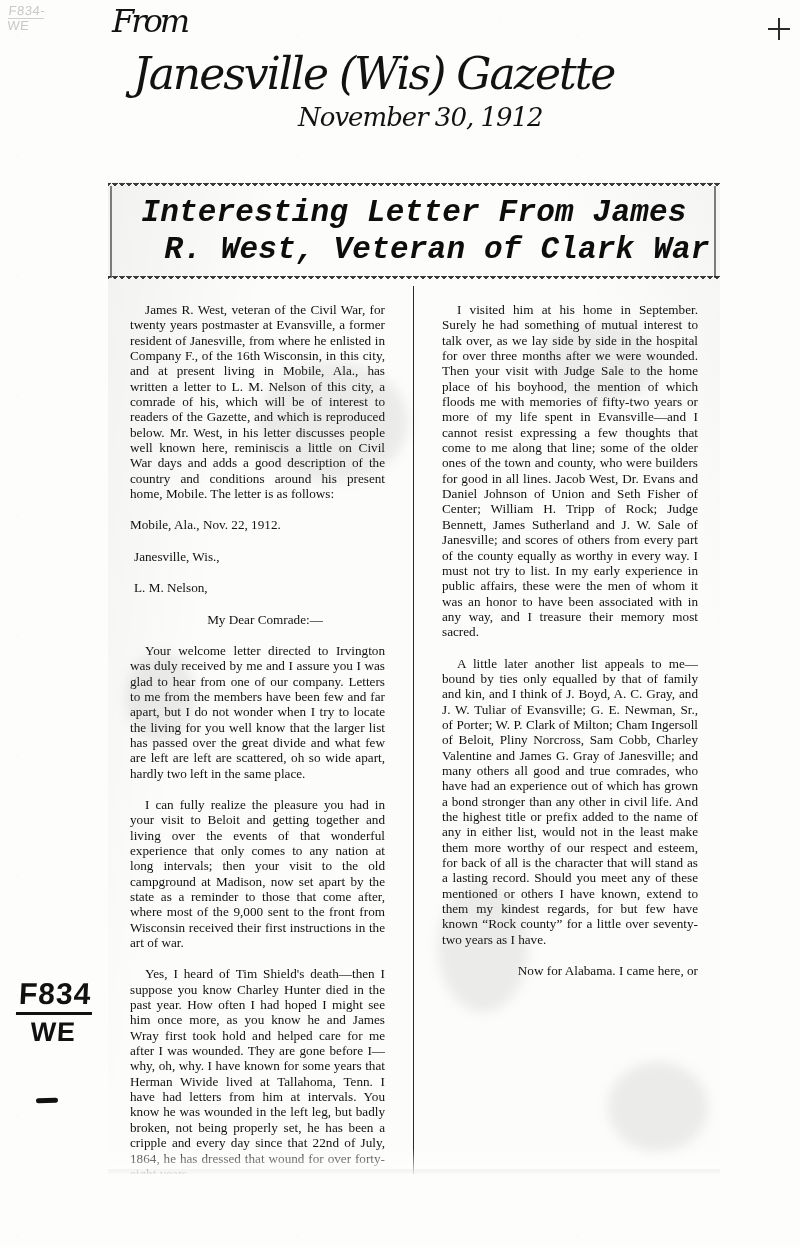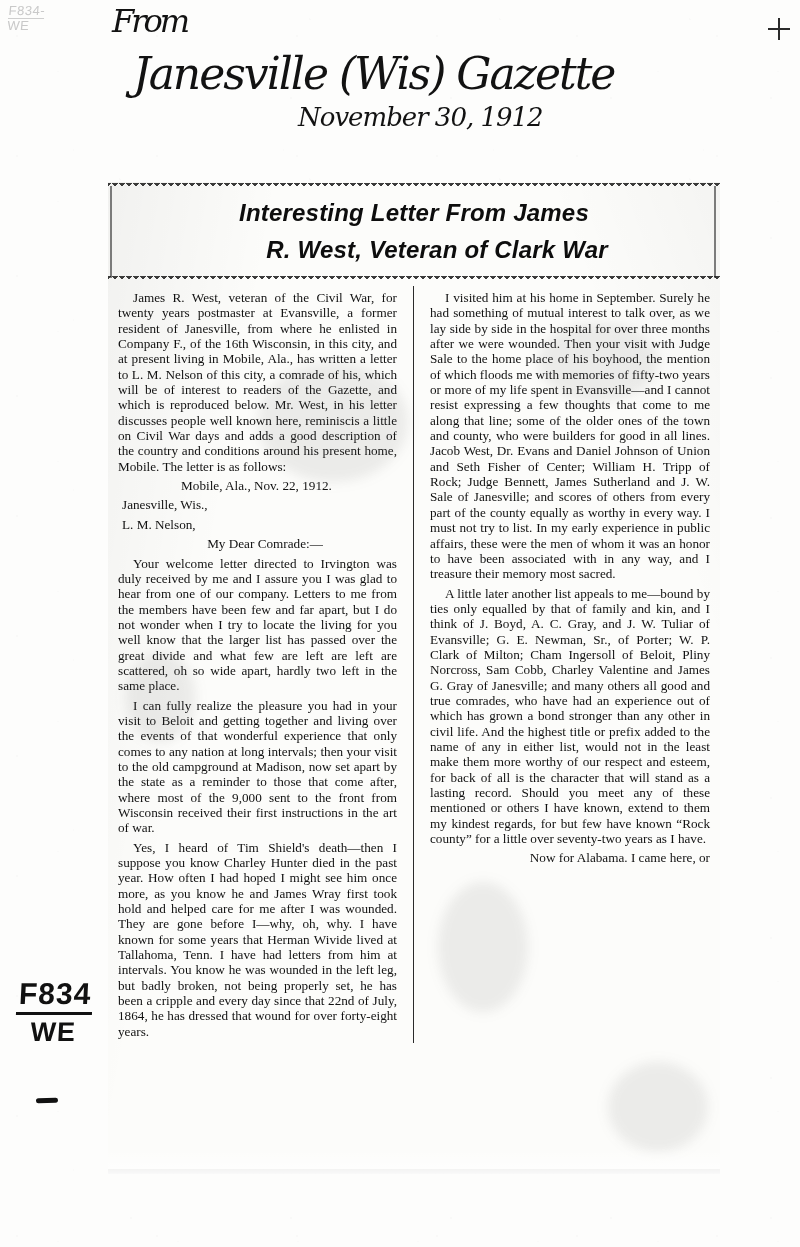--- a/index.html
+++ b/index.html
@@ -169,24 +169,24 @@
   }
   #head-side-l { left: 2px; }
   #head-side-r { left: 606px; }
 
   
   .headline {
     position: absolute;
     left: 0; top: 12px;
     width: 612px;
     text-align: center;
-    font-family: Liberation Sans, sans-serif;
+    font-family: Liberation Mono, monospace;
     font-weight: bold;
     font-style: italic;
-    font-size: 24px;
+    font-size: 31px;
     line-height: 37px;
     letter-spacing: .2px;
     color: #0d0d0d;
   }
   .headline .l2 { padding-left: 46px; }
 
   
   .cols {
     position: absolute;
     left: 6px;
@@ -205,26 +205,26 @@
     color: #111;
     -webkit-font-smoothing: none;
   }
   .col.right {
     border-left: 1.5px solid #2a2a2a;
     padding-left: 12px;
     width: 289px;
     font-family: Liberation Serif, serif;
   }
   .col p {
-    margin: 4px;
+    margin: 16px;
     text-indent: 15px;
   }
   .col p.dateline {
     text-indent: 0;
-    text-align: center;
+    text-align: left;
     padding-right: 2px;
   }
   .col p.addr { text-indent: 4px; text-align: left; }
   .col p.salute { text-indent: 15px; text-align: center; }
   .col p.lastline { text-align: right; }
 
   
   .smudge {
     position: absolute;
     background: rgba(90,90,90,.1);

